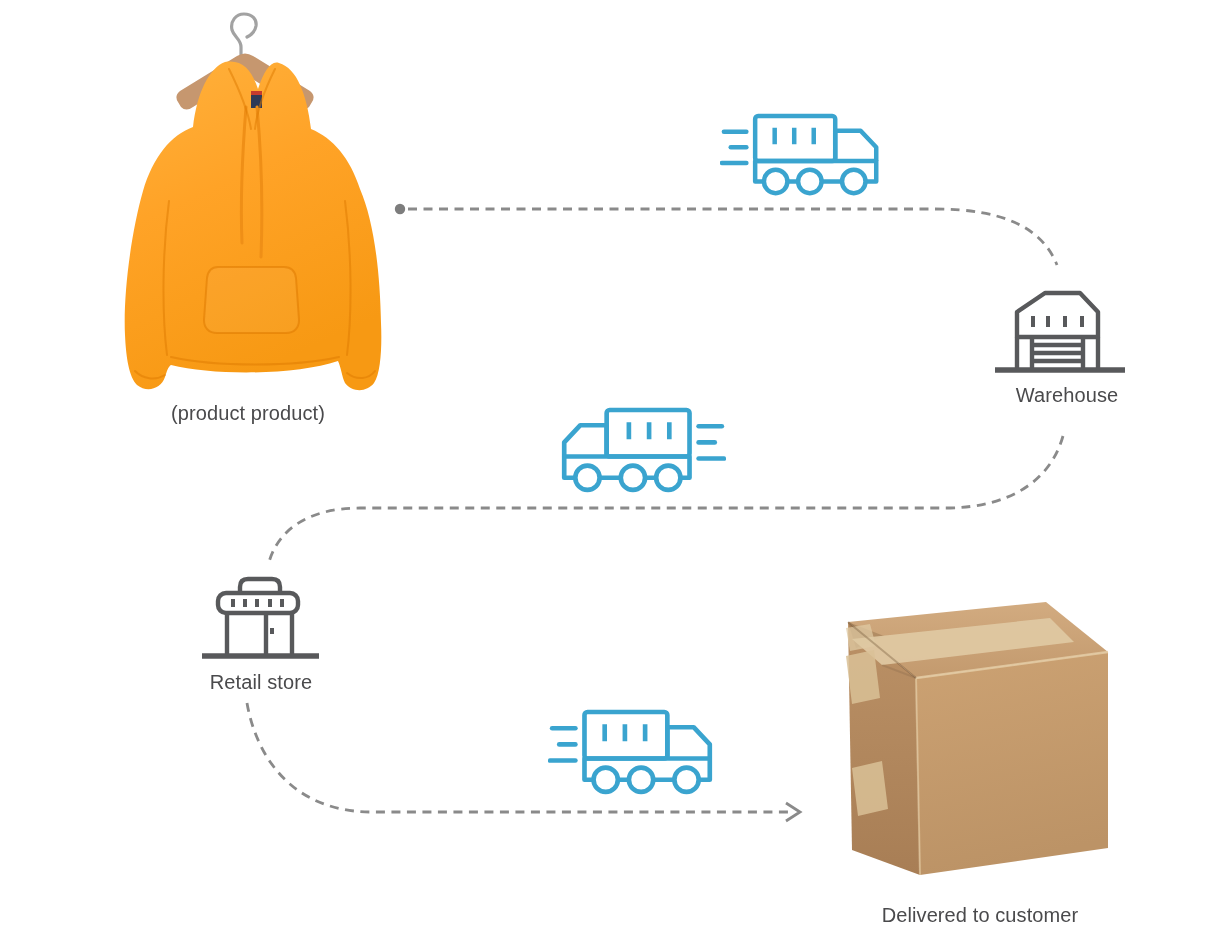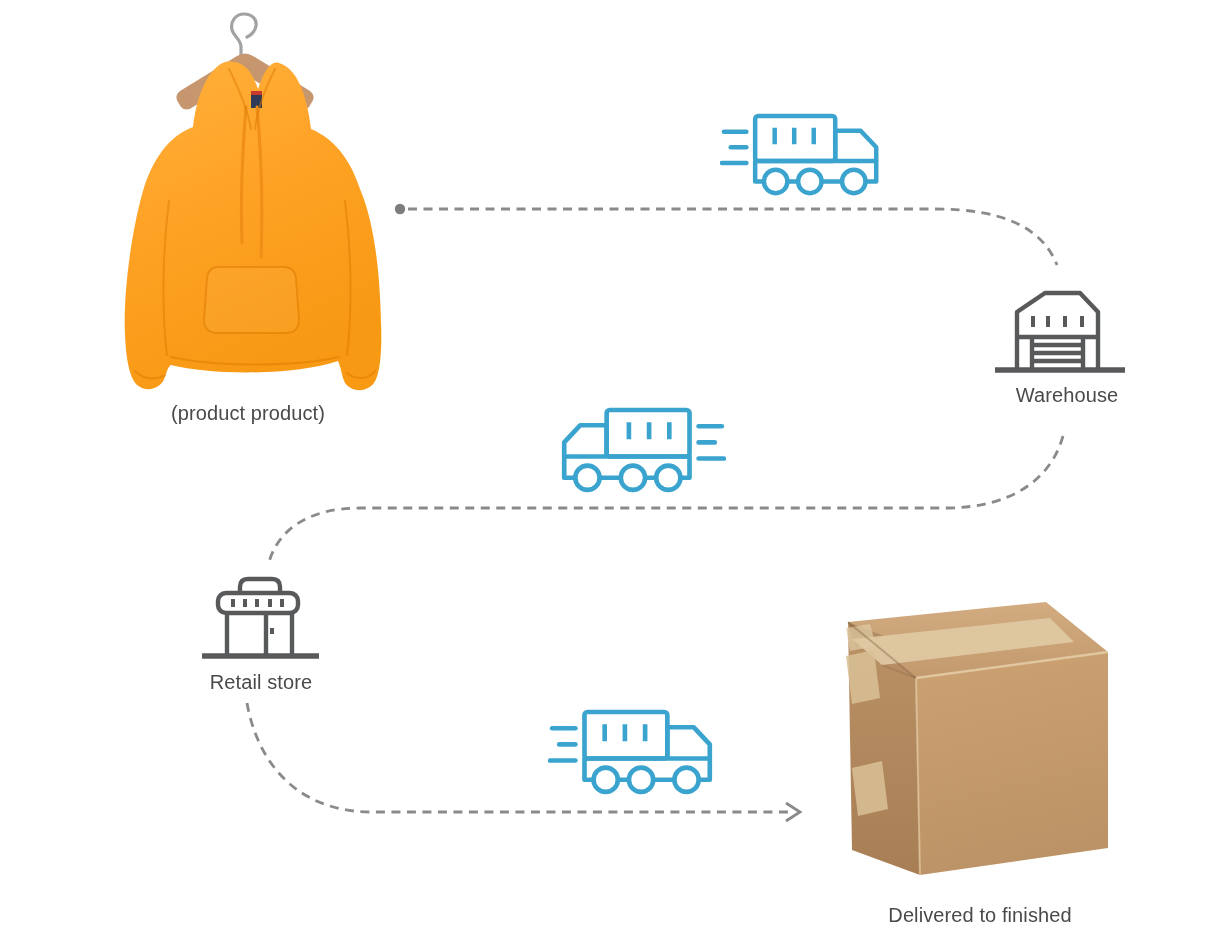--- a/index.html
+++ b/index.html
@@ -167,15 +167,15 @@
     <path d="M80 80 L84 277" stroke="#e2c89f" stroke-width="2" opacity=".7"></path>
     <path d="M12 24 L80 80" stroke="rgba(90,60,30,.3)" stroke-width="2"></path>
     <path d="M46 67 L80 80" stroke="rgba(0,0,0,.08)" stroke-width="2"></path>
   </svg>
 
   <div class="label" style="left:108px;top:402px;width:280px">
     <div>(product product)</div>
   </div>
   <div class="label" style="left:997px;top:384px;width:140px">Warehouse</div>
   <div class="label" style="left:191px;top:671px;width:140px">Retail store</div>
-  <div class="label" style="left:850px;top:904px;width:260px">Delivered to finished</div>
+  <div class="label" style="left:850px;top:904px;width:260px">Delivered to customer</div>
 
 </div>
 
 </body></html>

